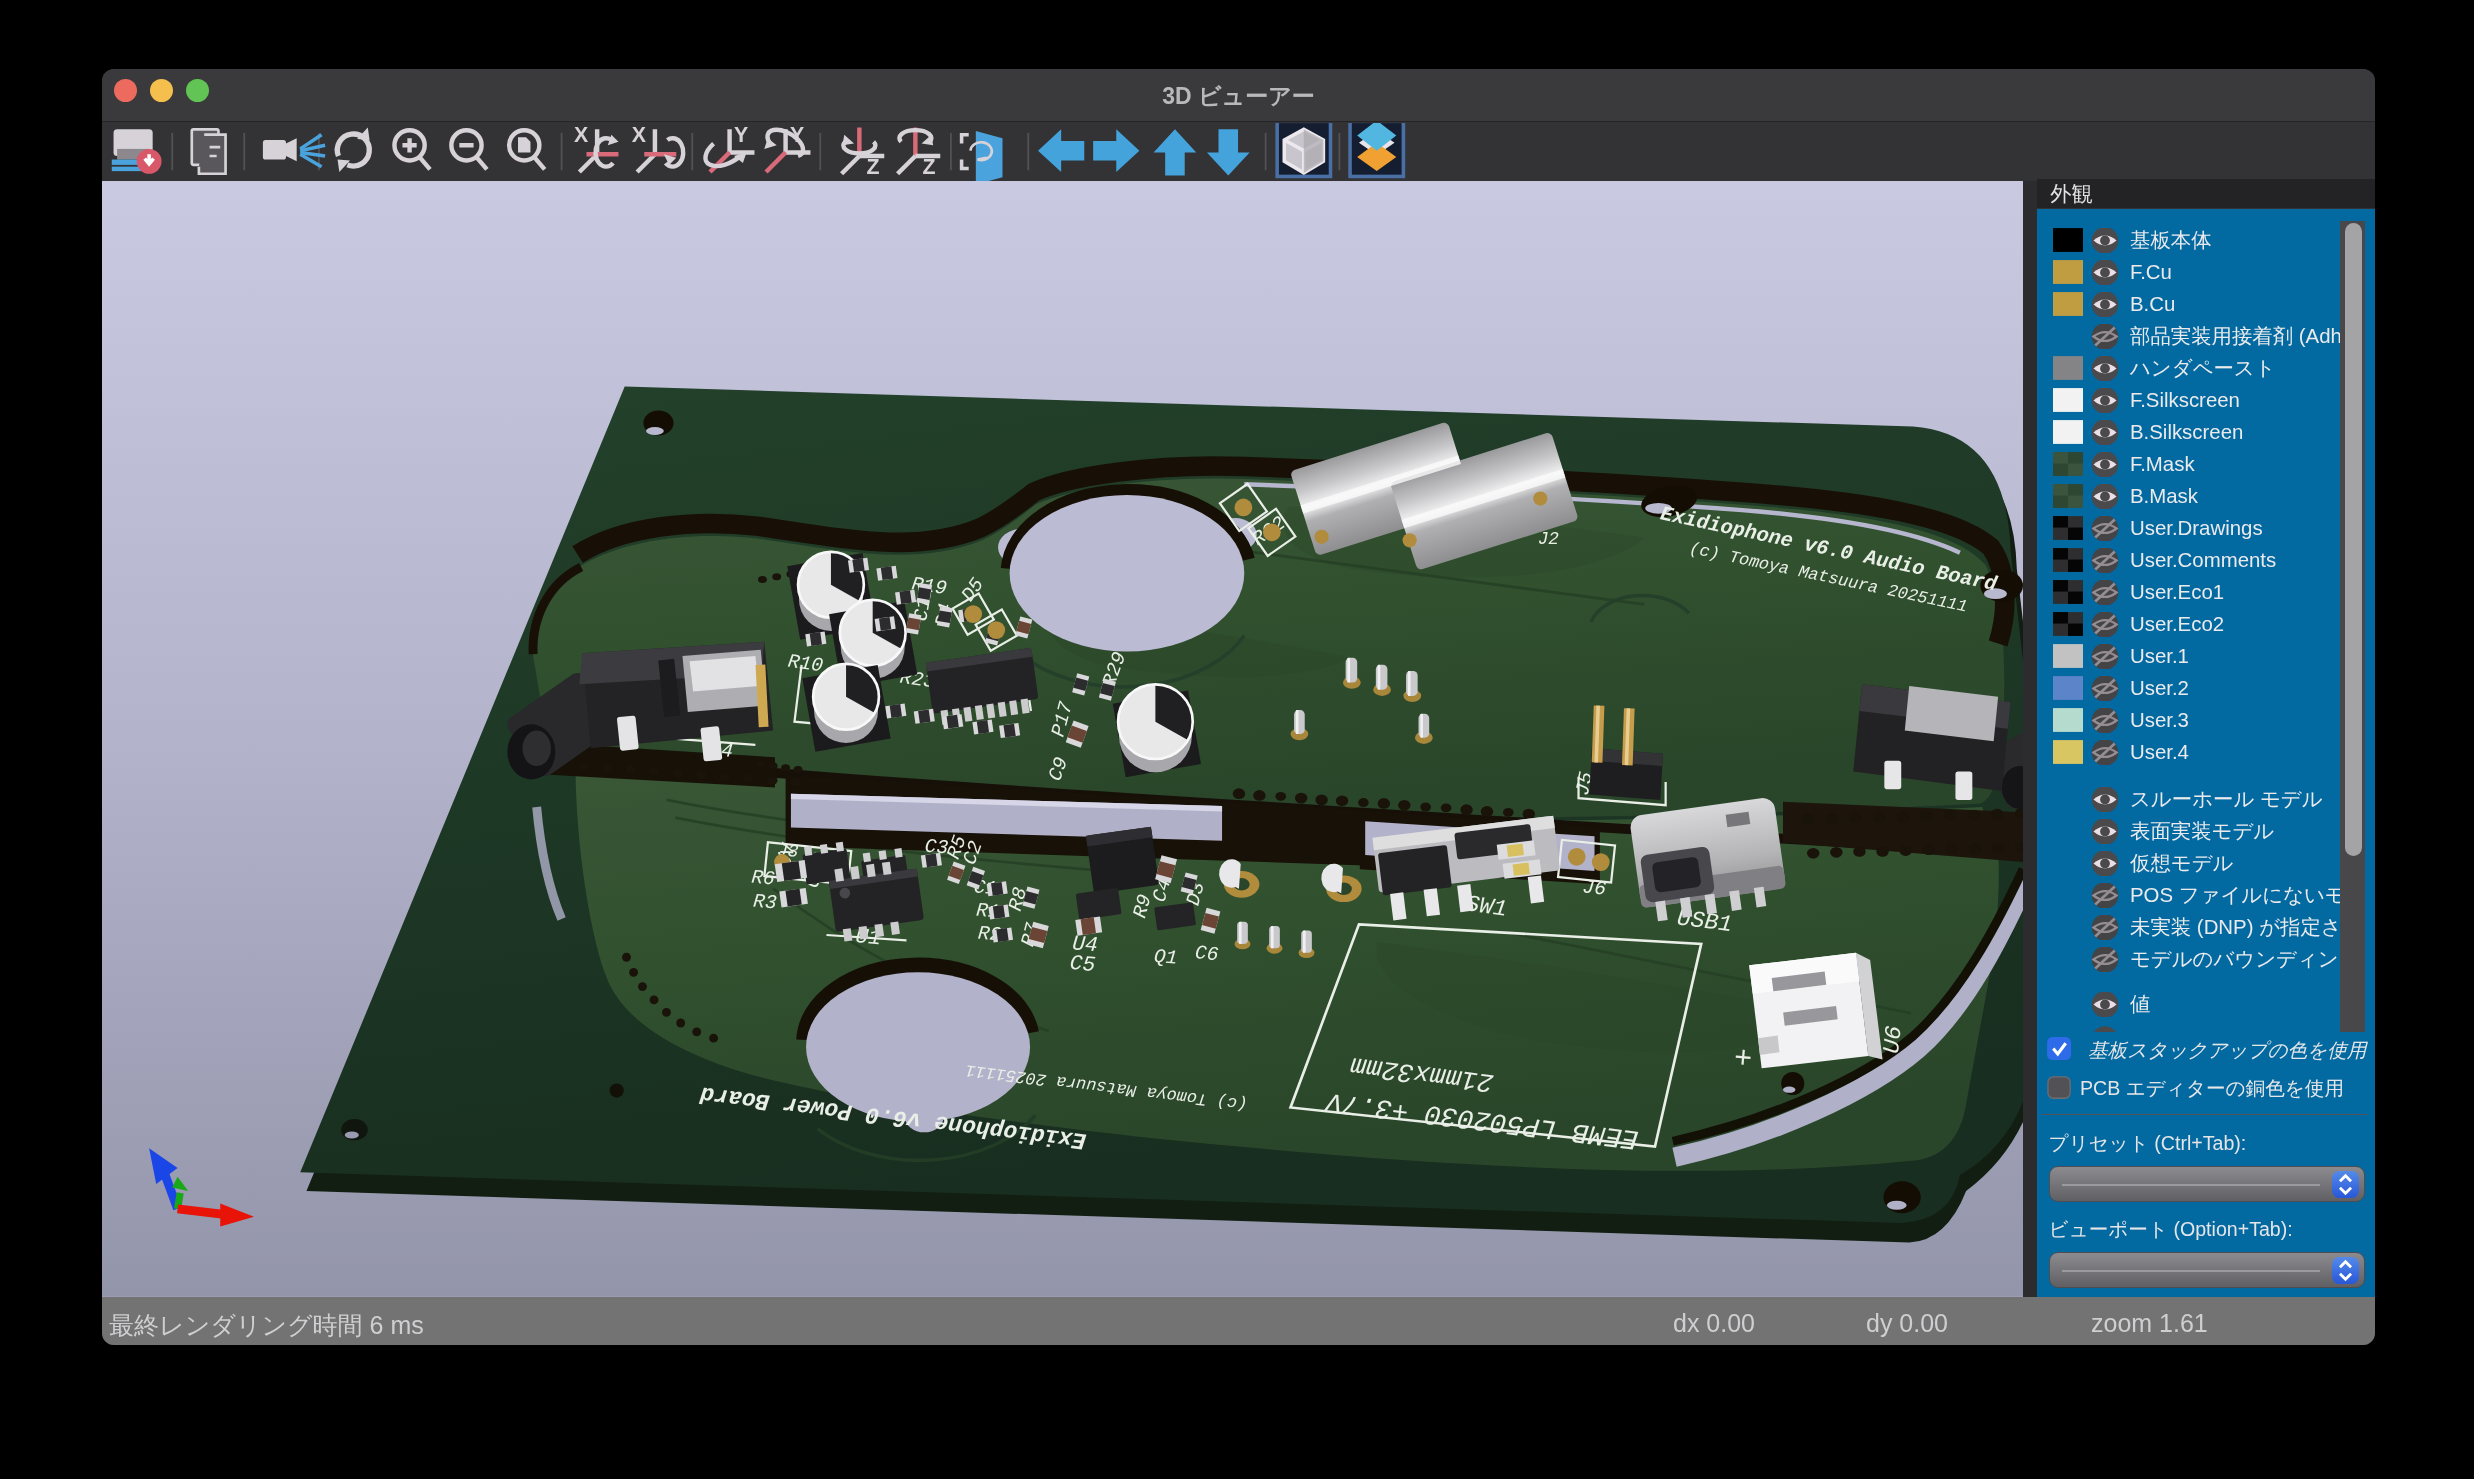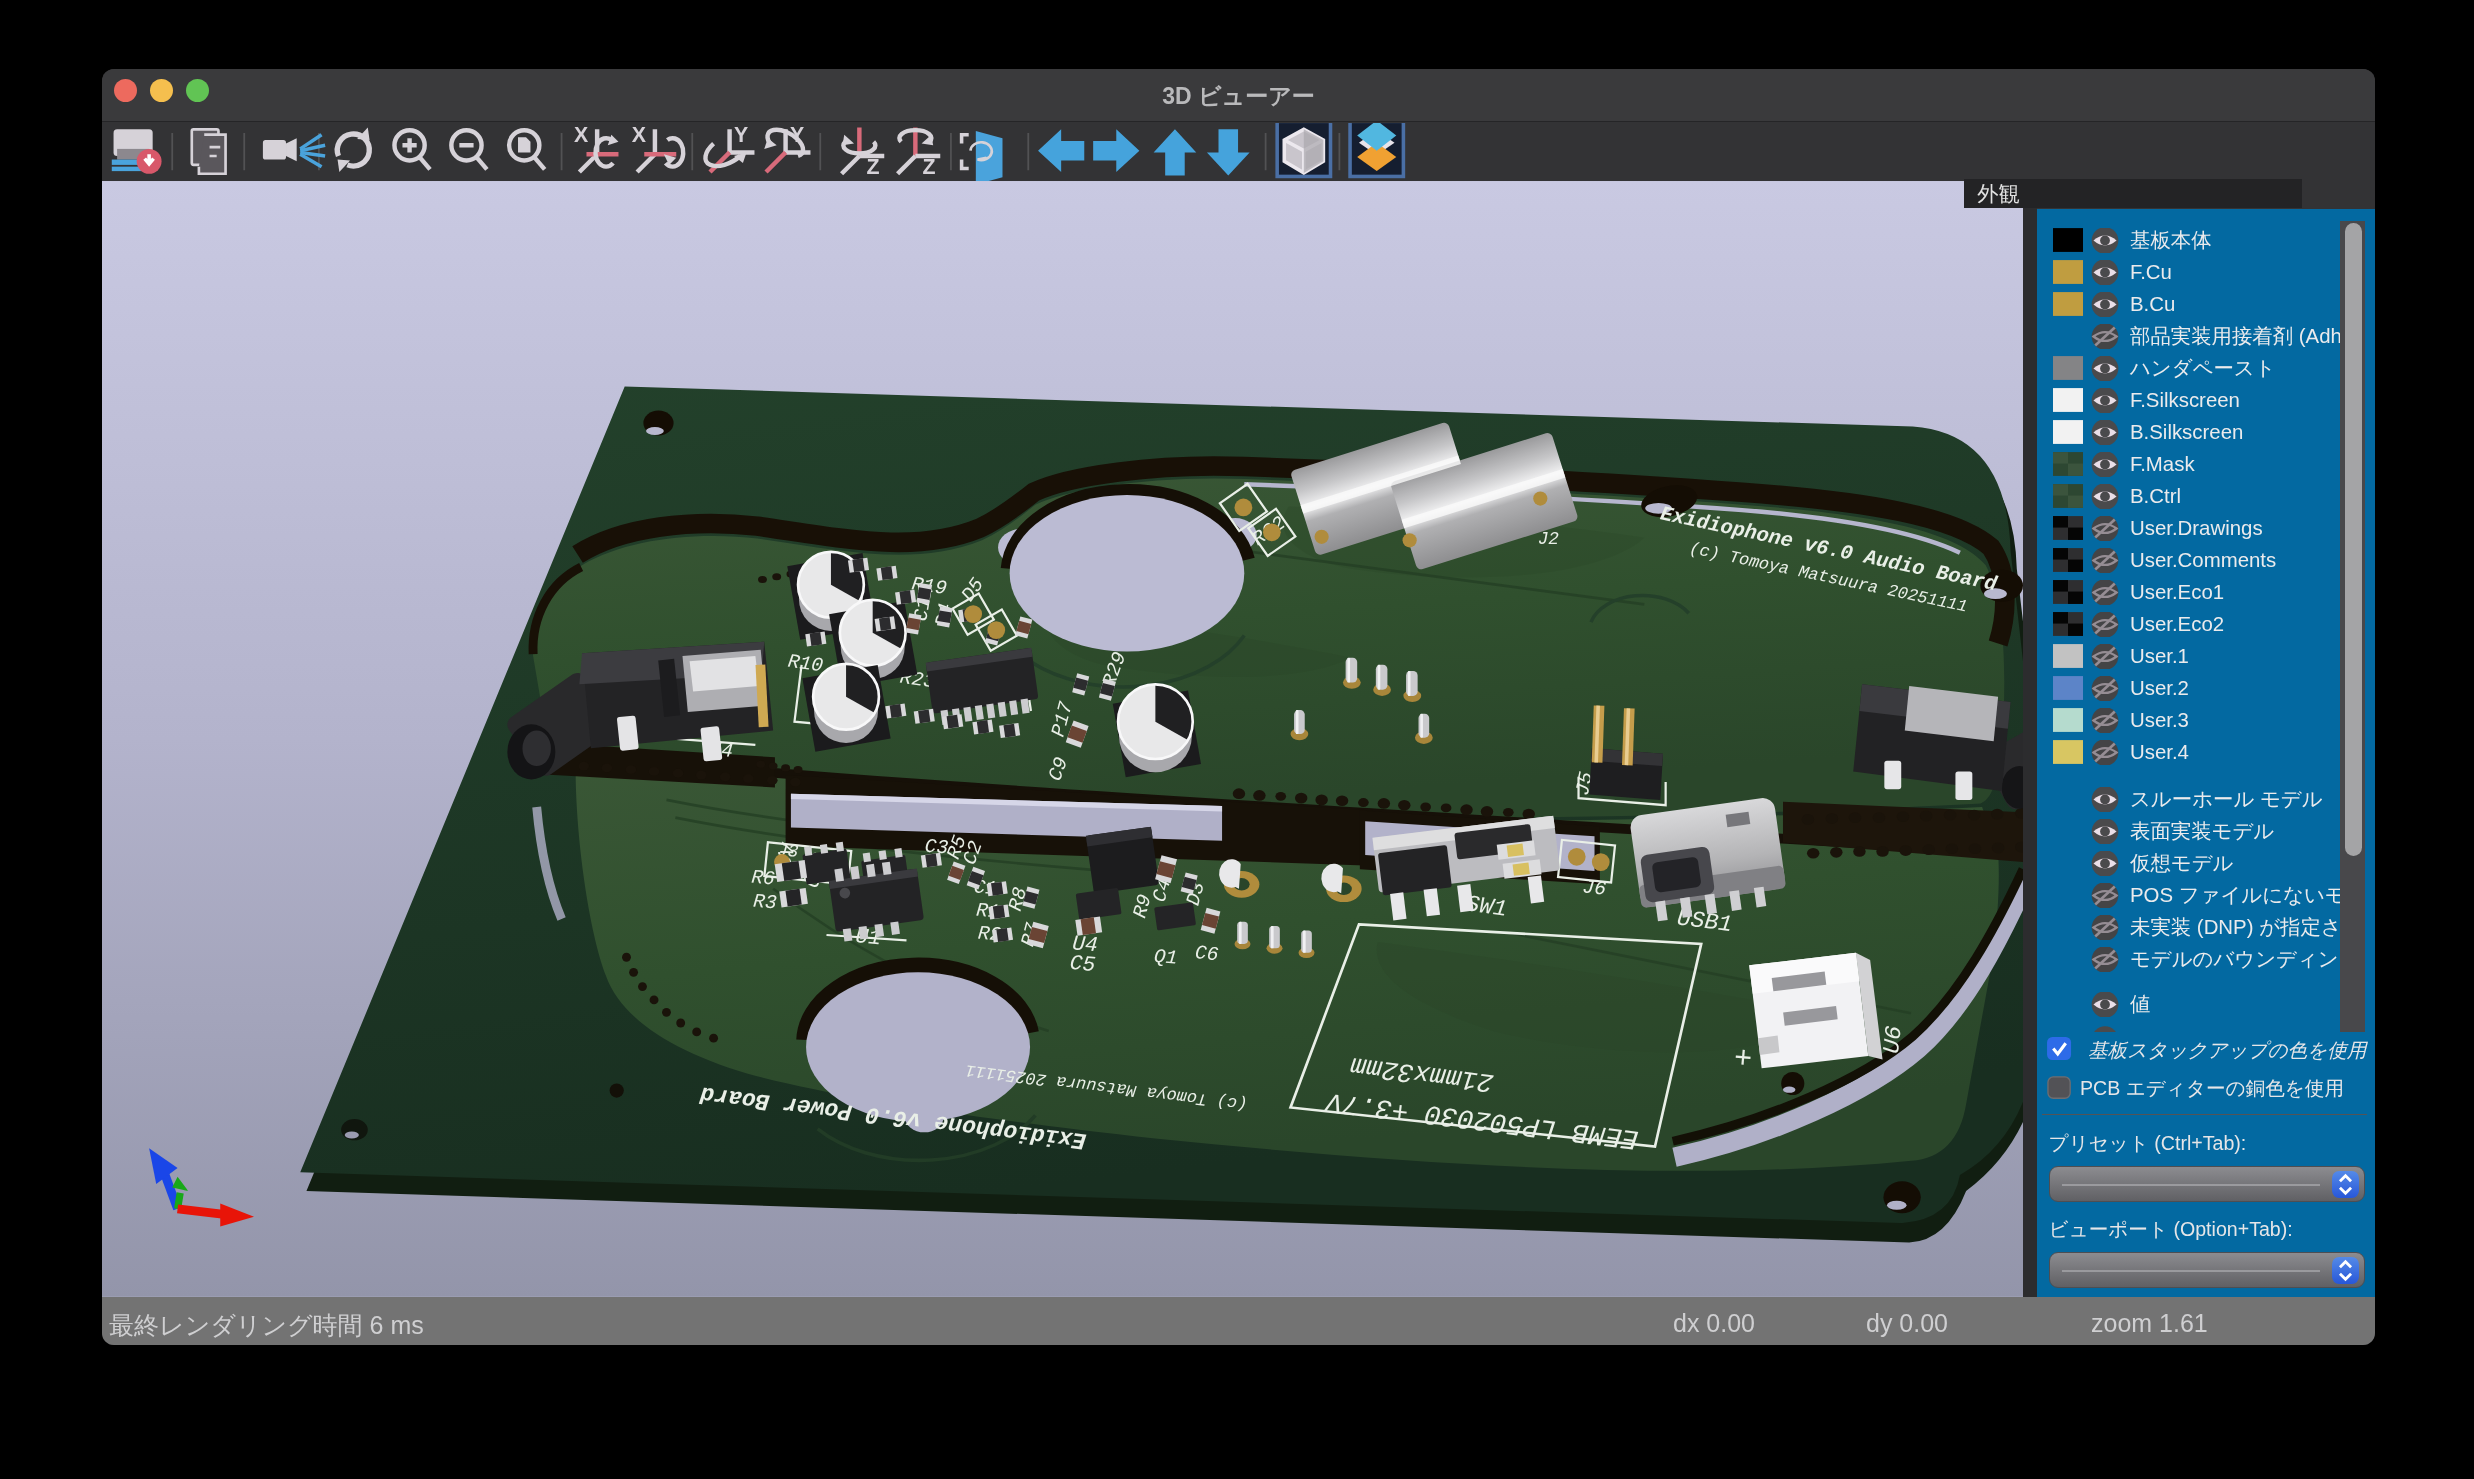--- a/index.html
+++ b/index.html
@@ -11,21 +11,21 @@
   background:#3a3a3c; border-bottom:0.9px solid #252527; }
 .tl { position:absolute; top:9.8px; width:23px; height:23px; border-radius:50%; }
 #title { position:absolute; top:0; left:0; width:100%; height:53px; line-height:55px;
   text-align:center; color:#b9b9bb; font-size:23px; font-weight:bold; }
 #toolbar { position:absolute; left:0; top:54px; width:100%; height:58px;
   background:#333335; }
 #viewport { position:absolute; left:0px; top:112px; width:1921px; height:1116px;
   background:#bcbcd4; }
 #pborder { position:absolute; left:1921px; top:112px; width:14.2px; height:1116px;
   background:#2c2c2e; }
-#panelhead { position:absolute; left:1862px; top:110px; width:338px; height:29px;
+#panelhead { position:absolute; left:1935px; top:110px; width:338px; height:29px;
   background:#232325; color:#e2e2e2; font-size:21.3px; line-height:30px;
   padding-left:13.3px; }
 #panel { position:absolute; left:1935px; top:140px; width:338px; height:1088px;
   background:#0369a1; overflow:hidden; }
 #statusbar { position:absolute; left:0; top:1228px; width:100%; height:49px;
   background:#737373; color:#cfcfd1; font-size:25px; }
 .strow { position:absolute; top:11.6px; }
 .lrow { position:absolute; left:0; width:100%; height:32px; }
 .sw { position:absolute; left:16px; top:3.6px; width:30px; height:24px; }
 .eye { position:absolute; left:52px; top:3.6px; width:32px; height:25px; }
@@ -870,21 +870,21 @@
         <svg class="sw" viewBox="0 0 34 27">
           <rect width="34" height="27" fill="#2d4732"></rect>
           <rect width="17" height="13" fill="#3b543d"></rect>
           <rect x="17" y="13" width="17" height="14" fill="#3b543d"></rect>
         </svg>
         <svg class="eye" viewBox="0 0 36 28">
           <circle cx="18" cy="14" r="15" fill="#4a4a4c"></circle>
           <path d="M5 14 Q18 3 31 14 Q18 25 5 14 Z" fill="#eadfe8"></path>
           <circle cx="18" cy="14" r="5.5" fill="#4a4a4c"></circle>
         </svg>
-        <div class="ltxt">B.Ctrl</div>
+        <div class="ltxt">B.Mask</div>
       </div>
     <div class="lrow" style="top:303px">
         <svg class="sw" viewBox="0 0 34 27">
           <rect width="34" height="27" fill="#2e2e30"></rect>
           <rect width="17" height="13" fill="#050505"></rect>
           <rect x="17" y="13" width="17" height="14" fill="#050505"></rect>
         </svg>
         <svg class="eye" viewBox="0 0 36 28">
           <circle cx="18" cy="14" r="15" fill="#444446"></circle>
           <path d="M5 14 Q18 4 31 14 Q18 24 5 14 Z" fill="none" stroke="#958d94" stroke-width="2.5"></path>

